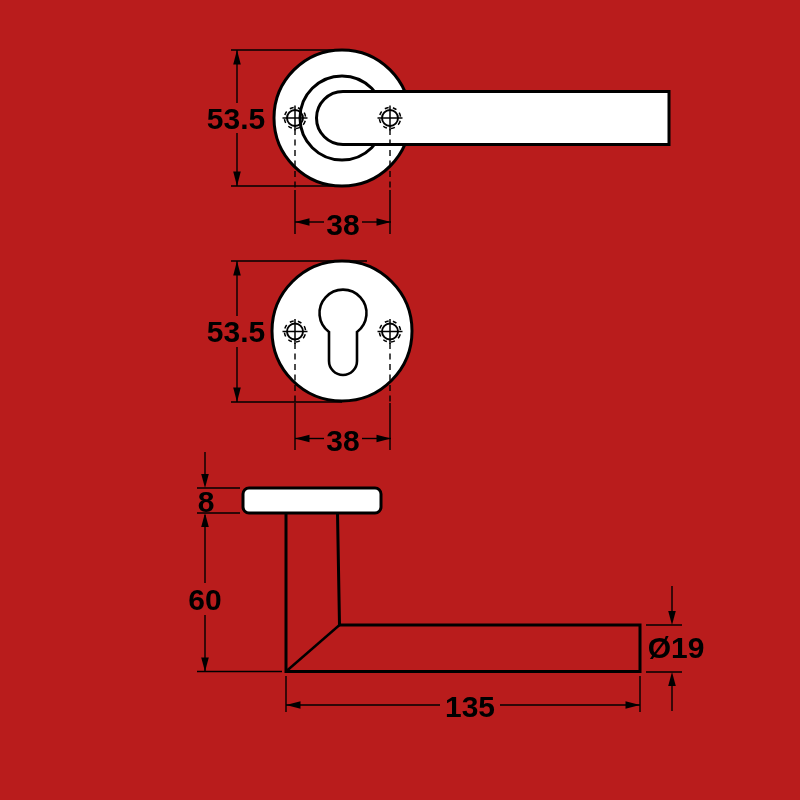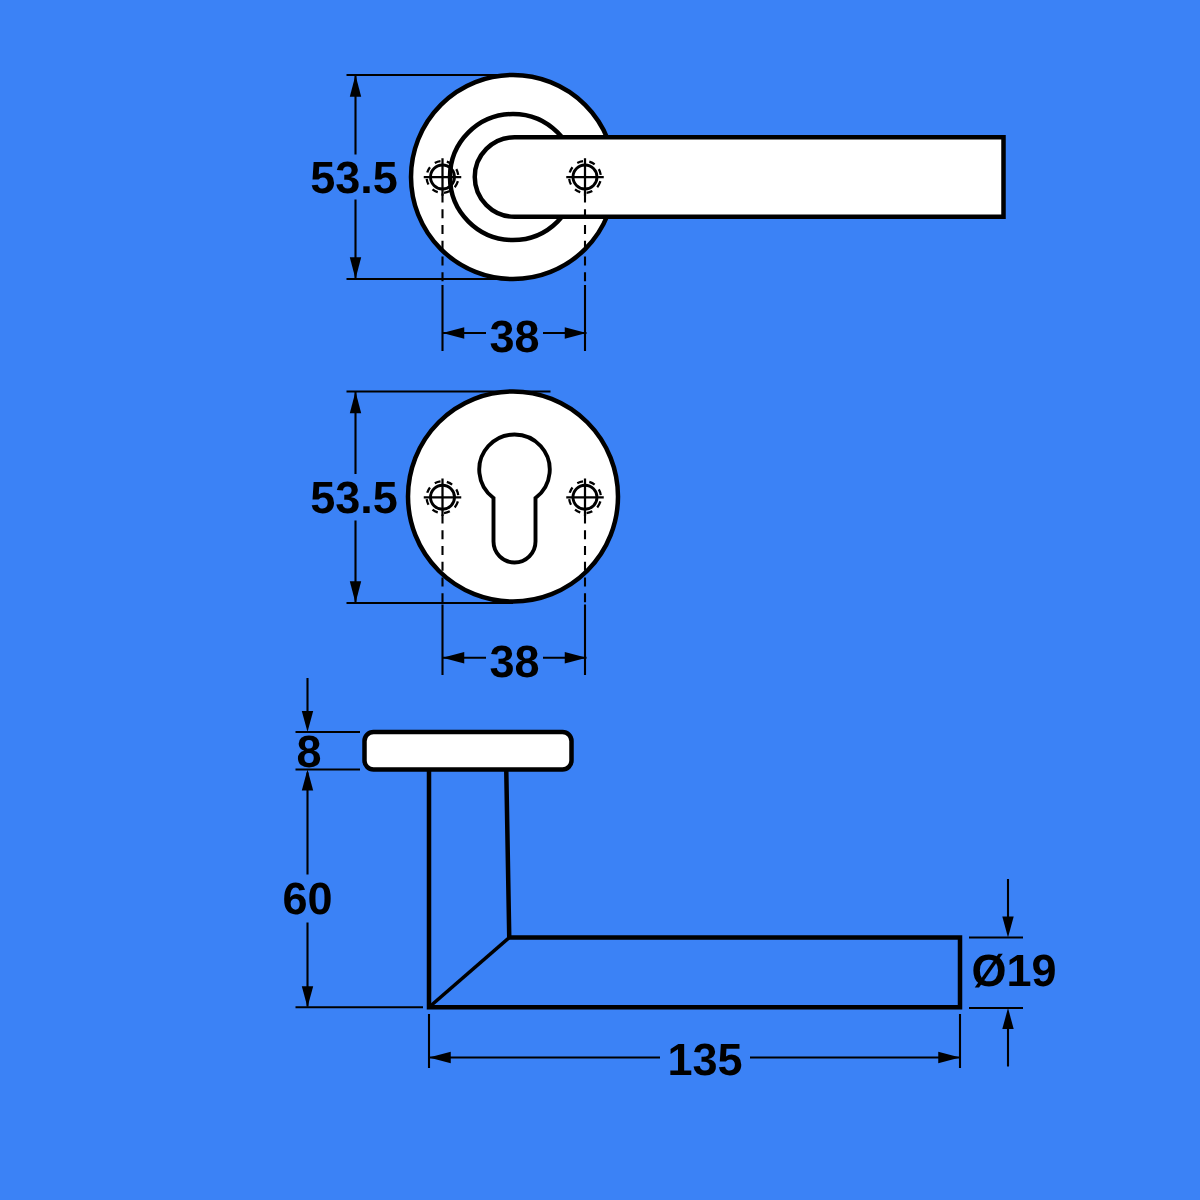--- a/index.html
+++ b/index.html
@@ -6,21 +6,21 @@
     margin: 0;
     padding: 0;
     background: #ffffff;
     width: 800px;
     height: 800px;
     overflow: hidden;
   }
   .canvas {
     width: 800px;
     height: 800px;
-    background: #3b82f6;
+    background: #b91c1c;
     position: relative;
   }
   svg { display: block; }
   .outline   { fill: #ffffff; stroke: #000000; stroke-width: 3; }
   .outline-t { fill: none;    stroke: #000000; stroke-width: 3; }
   .outline-m { fill: none;    stroke: #000000; stroke-width: 2.4; }
   .key       { fill: #ffffff; stroke: #000000; stroke-width: 2.6; }
   .dim       { stroke: #000000; stroke-width: 1.4; fill: none; stroke-linecap: butt; }
   .dash      { stroke: #000000; stroke-width: 1.4; fill: none; stroke-dasharray: 6 4.5; }
   .ah        { fill: #000000; stroke: none; }

